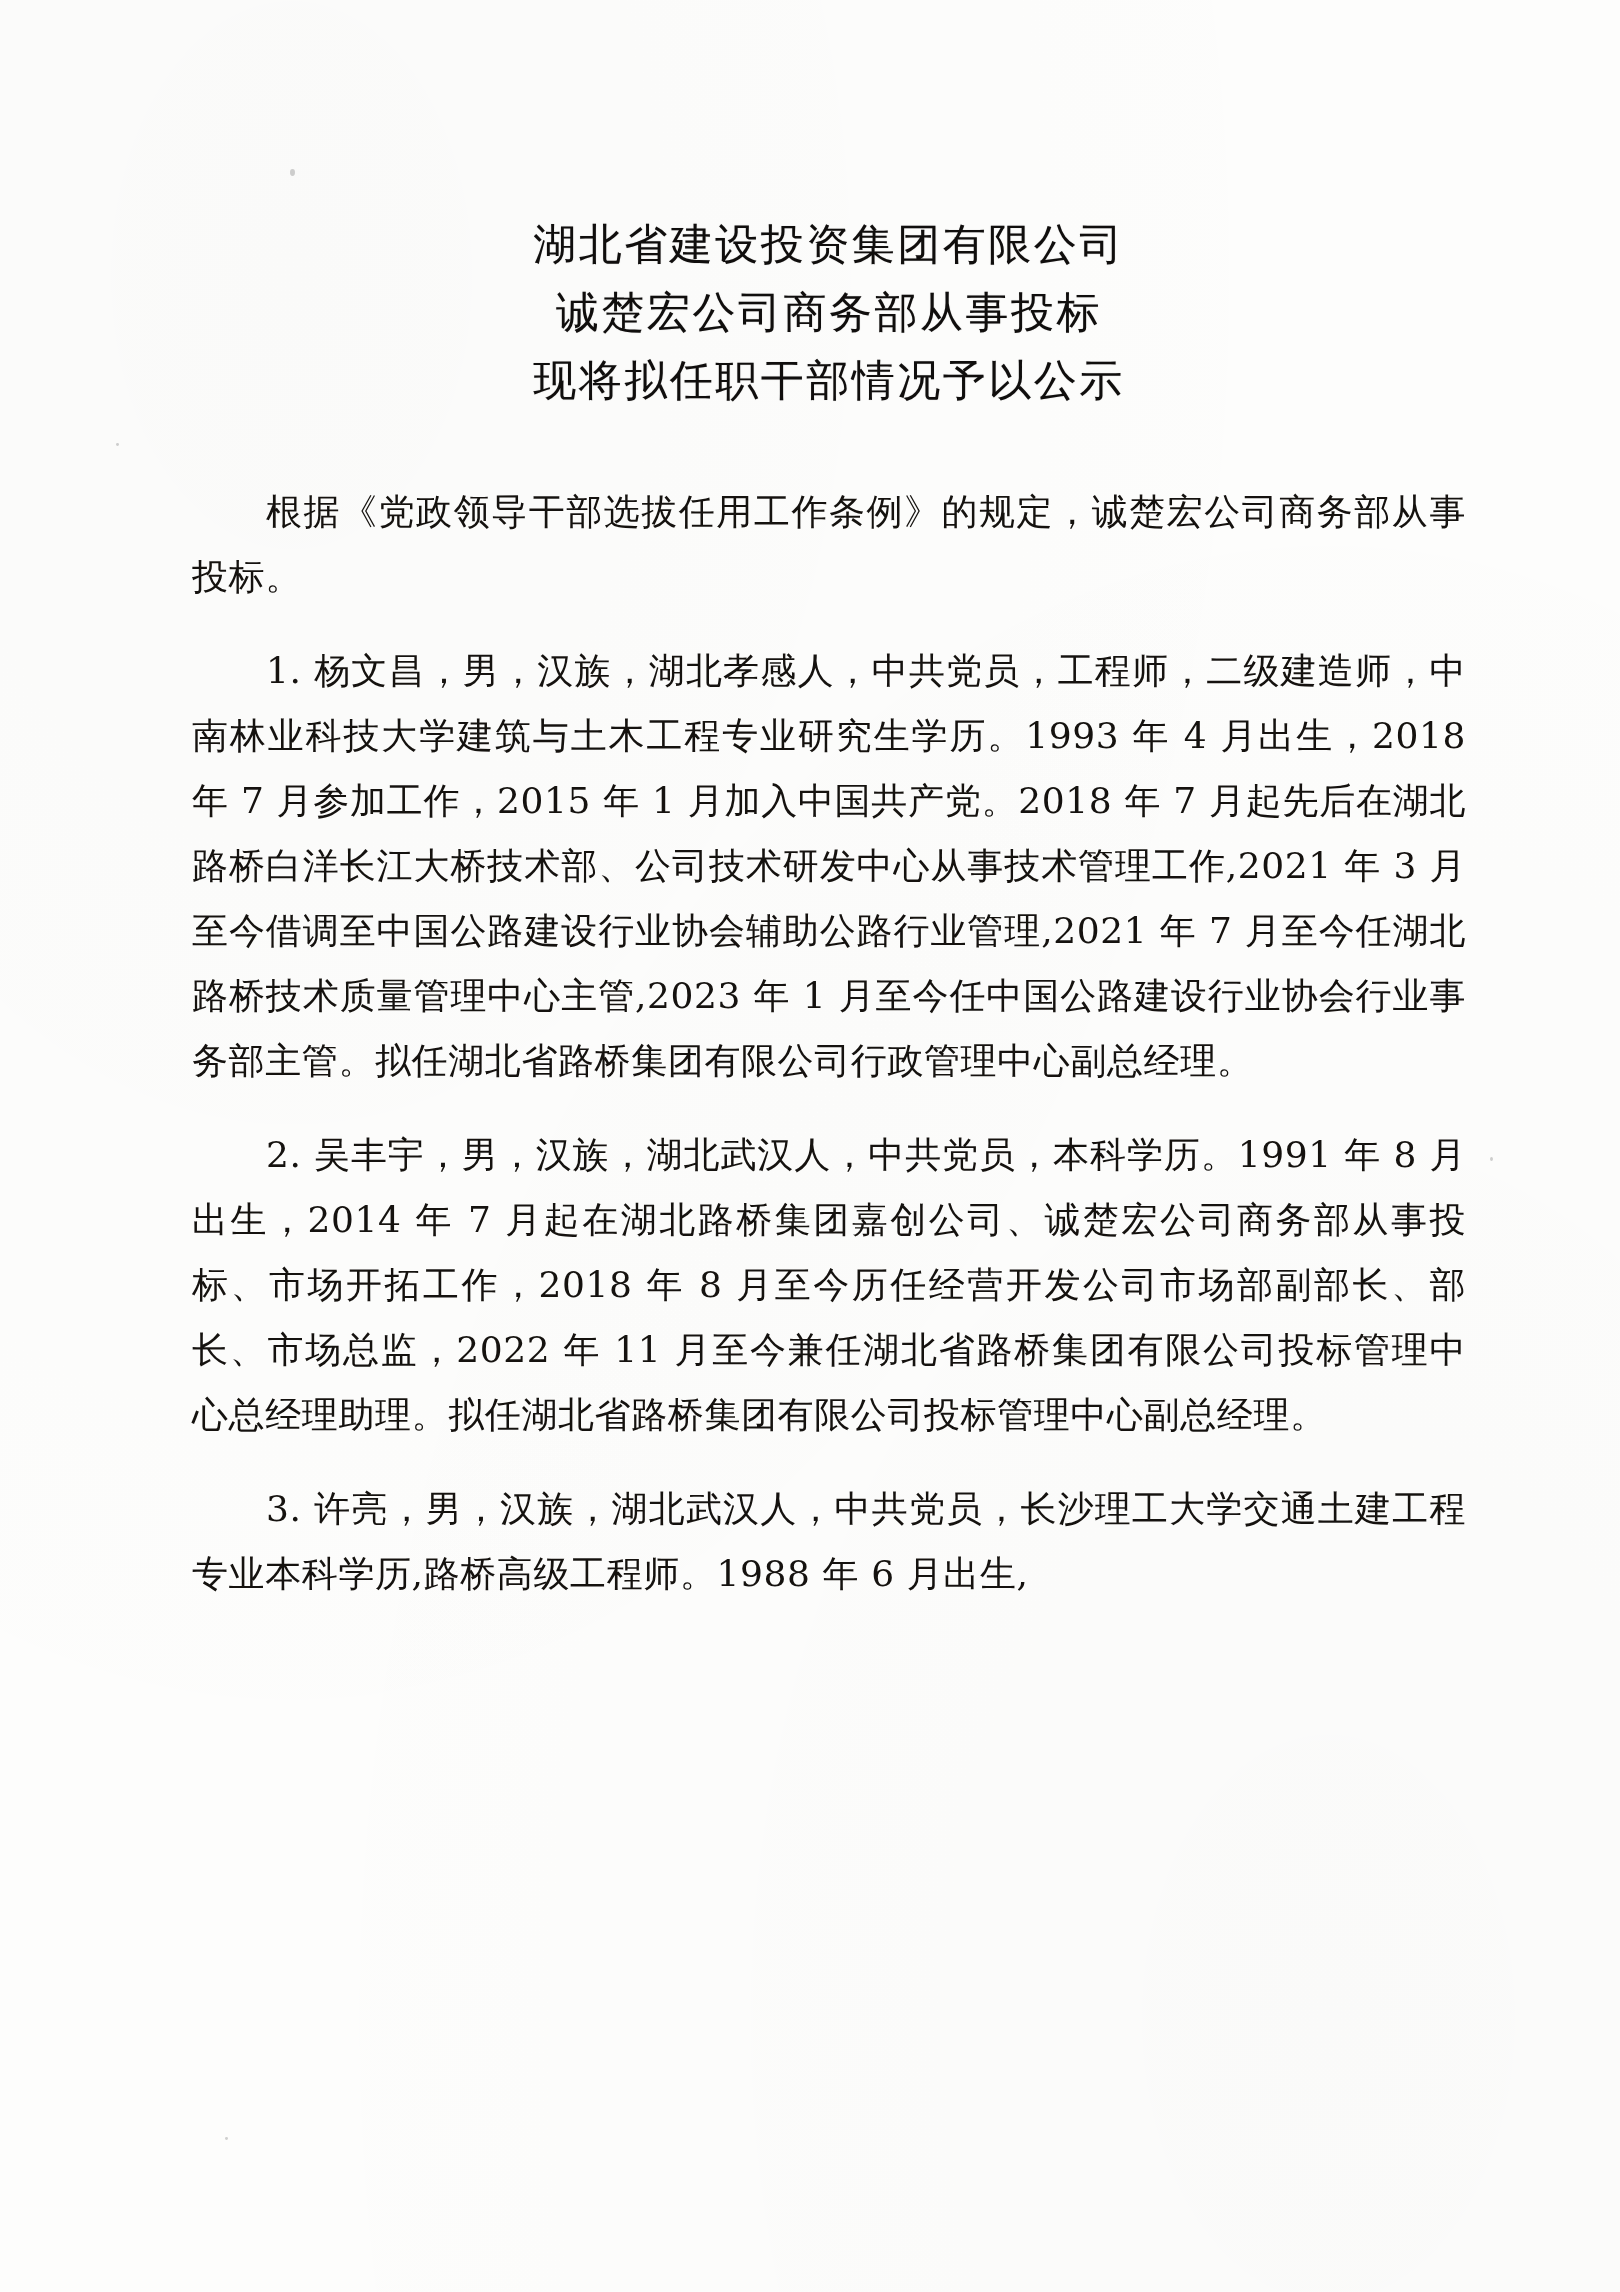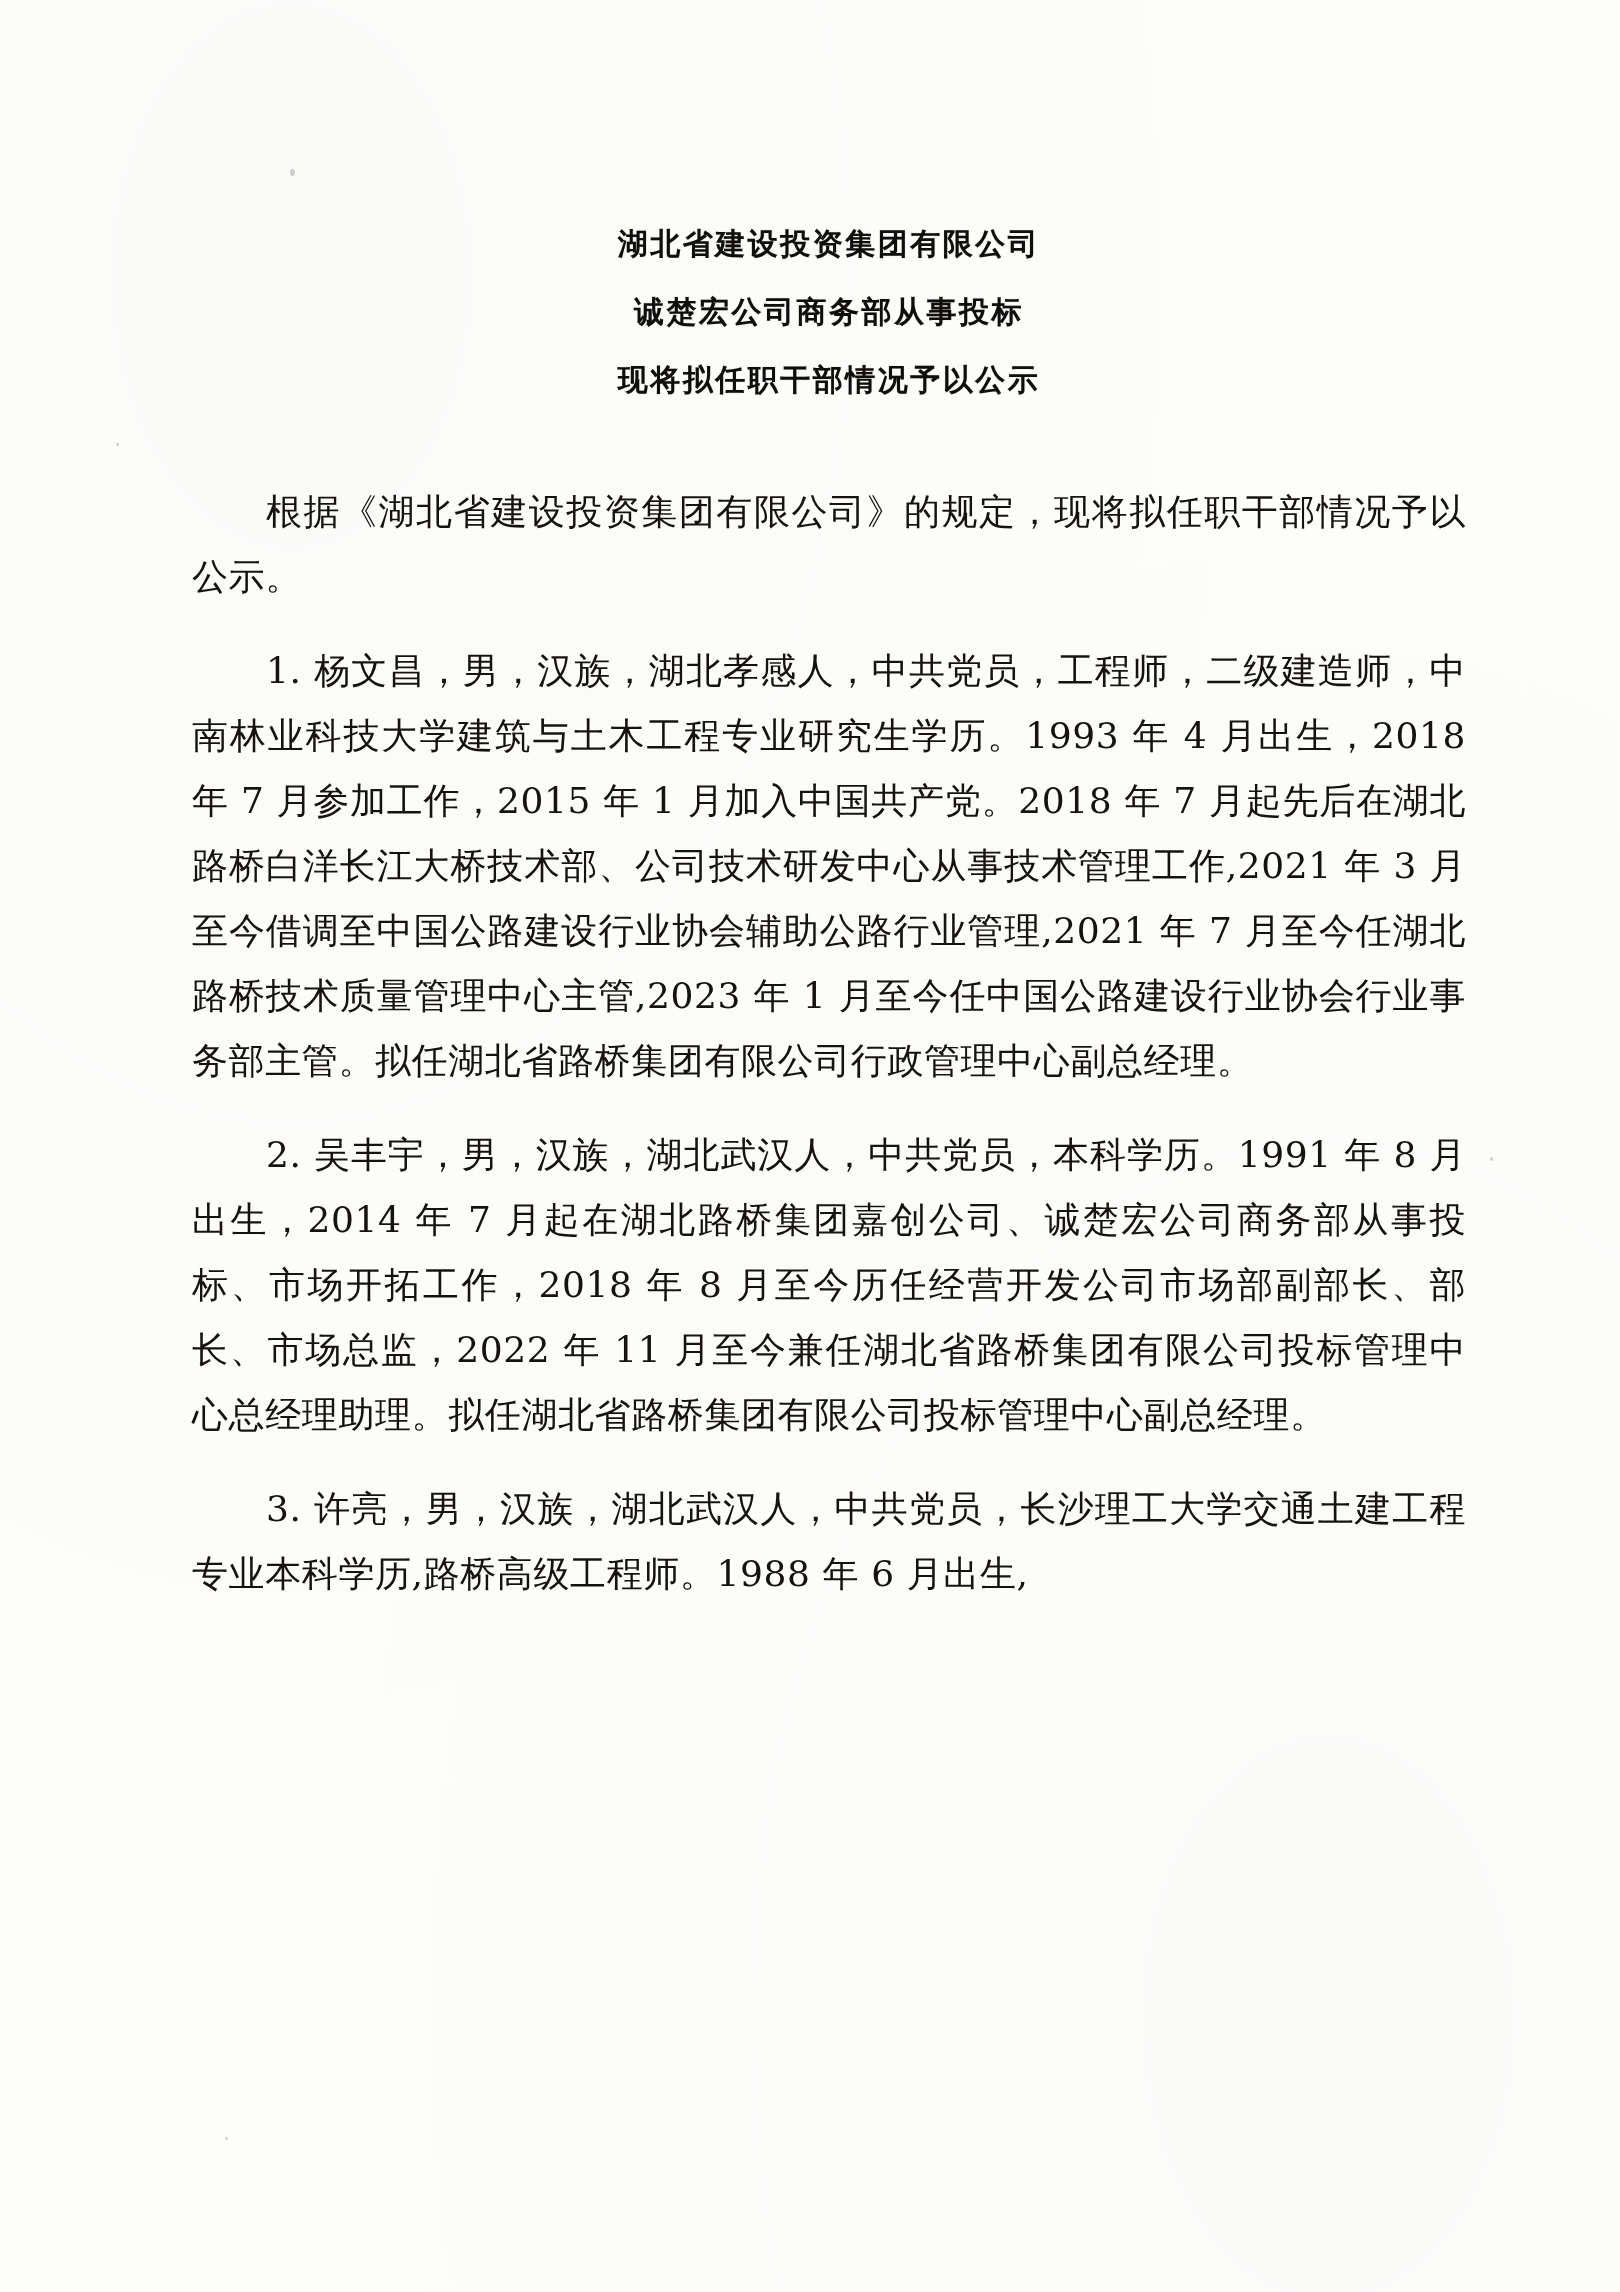--- a/index.html
+++ b/index.html
@@ -29,22 +29,22 @@
     left: 192px;
     top: 0;
     width: 1274px;
   }
   .title-block {
     margin-top: 210px;
     text-align: center;
   }
   .title-line {
     font-family: "DejaVu Serif", "Liberation Serif", serif;
-    font-weight: bold;
-    font-size: 30px;
+    font-weight: normal;
+    font-size: 43px;
     letter-spacing: 2.5px;
     line-height: 68px;
     color: #100e0d;
     text-shadow: 0 0 1px rgba(0,0,0,0.25);
   }
   .body-block {
     margin-top: 65px;
   }
   p.para {
     margin: 0 0 7.8px 0;
@@ -81,21 +81,21 @@
 
   <div class="content">
 
     <div class="title-block">
       <div class="title-line">湖北省建设投资集团有限公司</div>
       <div class="title-line">诚楚宏公司商务部从事投标</div>
       <div class="title-line">现将拟任职干部情况予以公示</div>
     </div>
 
     <div class="body-block">
-      <p class="para">根据《湖北省建设投资集团有限公司》的规定，现将拟任职干部情况予以公示。</p>
+      <p class="para">根据《党政领导干部选拔任用工作条例》的规定，诚楚宏公司商务部从事投标。</p>
       <p class="para gap">1. 杨文昌，男，汉族，湖北孝感人，中共党员，工程师，二级建造师，中南林业科技大学建筑与土木工程专业研究生学历。1993 年 4 月出生，2018 年 7 月参加工作，2015 年 1 月加入中国共产党。2018 年 7 月起先后在湖北路桥白洋长江大桥技术部、公司技术研发中心从事技术管理工作,2021 年 3 月至今借调至中国公路建设行业协会辅助公路行业管理,2021 年 7 月至今任湖北路桥技术质量管理中心主管,2023 年 1 月至今任中国公路建设行业协会行业事务部主管。拟任湖北省路桥集团有限公司行政管理中心副总经理。</p>
       <p class="para gap">2. 吴丰宇，男，汉族，湖北武汉人，中共党员，本科学历。1991 年 8 月出生，2014 年 7 月起在湖北路桥集团嘉创公司、诚楚宏公司商务部从事投标、市场开拓工作，2018 年 8 月至今历任经营开发公司市场部副部长、部长、市场总监，2022 年 11 月至今兼任湖北省路桥集团有限公司投标管理中心总经理助理。拟任湖北省路桥集团有限公司投标管理中心副总经理。</p>
       <p class="para gap">3. 许亮，男，汉族，湖北武汉人，中共党员，长沙理工大学交通土建工程专业本科学历,路桥高级工程师。1988 年 6 月出生,</p>
     </div>
 
   </div>
 </div>
 
 
 </body></html>

